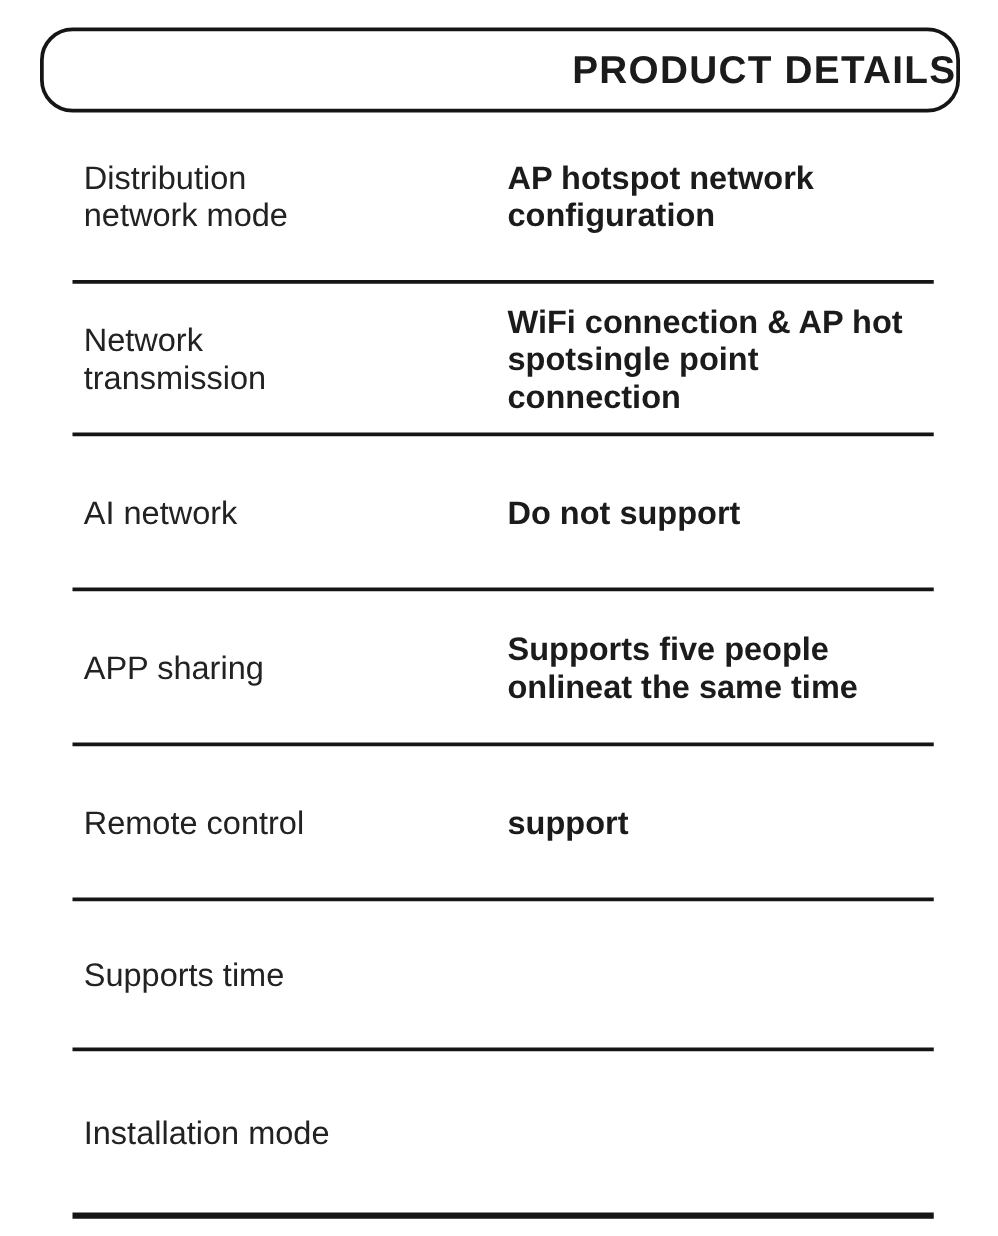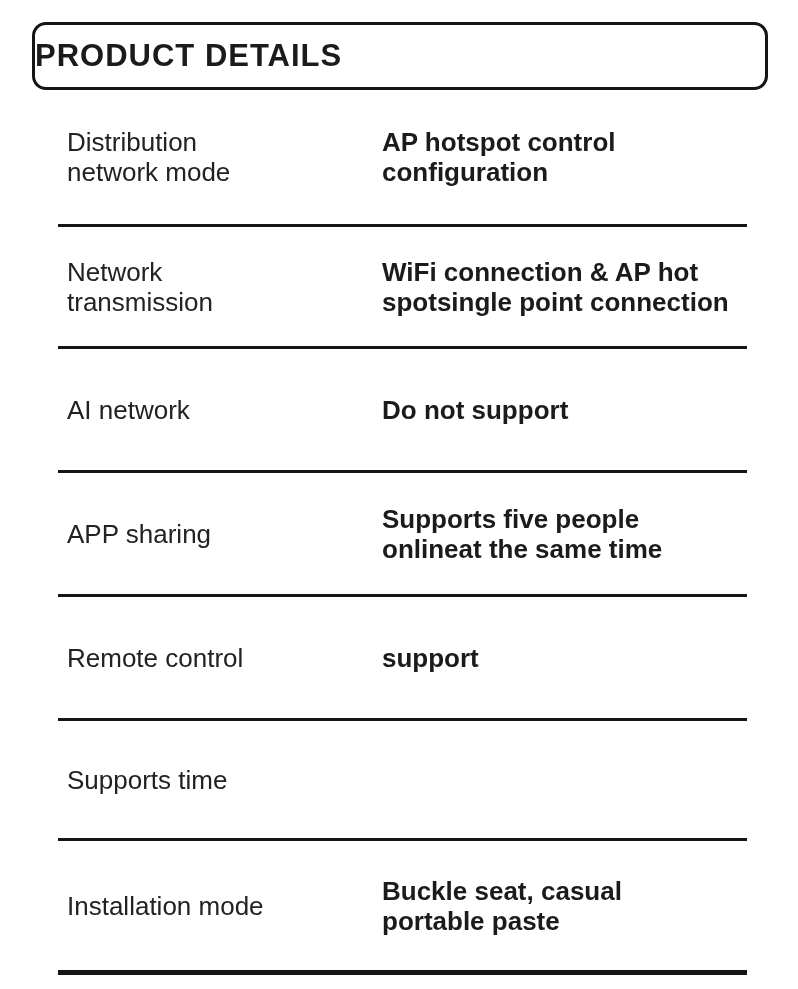--- a/index.html
+++ b/index.html
@@ -17,24 +17,24 @@
     overflow: hidden;
   }
   .header-box {
     position: absolute;
     left: 32px;
     top: 22px;
     width: 736px;
     height: 68px;
     box-sizing: border-box;
     border: 3px solid #151515;
-    border-radius: 14px;
+    border-radius: 26px;
     display: flex;
     align-items: center;
-    justify-content: flex-start;
+    justify-content: flex-end;
     background: #ffffff;
   }
   .header-title {
     font-size: 31px;
     font-weight: 700;
     letter-spacing: 1px;
     color: #1b1b1b;
     white-space: nowrap;
   }
   .spec-table {
@@ -42,20 +42,21 @@
     left: 58px;
     top: 90px;
     width: 689px;
   }
   .spec-row {
     box-sizing: border-box;
     display: flex;
     align-items: center;
     border-bottom: 3px solid #151515;
     padding-left: 9px;
+    gap: 24px;
   }
   .spec-row:nth-child(1) { height: 137px; }
   .spec-row:nth-child(2) { height: 122px; justify-content: center; }
   .spec-row:nth-child(3) { height: 124px; }
   .spec-row:nth-child(4) { height: 124px; }
   .spec-row:nth-child(5) { height: 124px; }
   .spec-row:nth-child(6) { height: 120px; }
   .spec-row:nth-child(7) { height: 134px; border-bottom-width: 5px; }
   .spec-label {
     width: 230px;
@@ -83,21 +84,21 @@
 
   <div class="header-box">
     <div class="header-title">PRODUCT DETAILS</div>
   </div>
 
   <div class="spec-table">
 
     <div class="spec-row">
       <div class="spec-label">Distribution
 network mode</div>
-      <div class="spec-value">AP hotspot control
+      <div class="spec-value">AP hotspot network
 configuration</div>
     </div>
 
     <div class="spec-row">
       <div class="spec-label">Network
 transmission</div>
       <div class="spec-value">WiFi connection &amp; AP hot
 spotsingle point connection</div>
     </div>
 
@@ -116,19 +117,17 @@
       <div class="spec-label">Remote control</div>
       <div class="spec-value">support</div>
     </div>
 
     <div class="spec-row">
       <div class="spec-label">Supports time</div>
     </div>
 
     <div class="spec-row">
       <div class="spec-label">Installation mode</div>
-      <div class="spec-value">Buckle seat, casual
-portable paste</div>
     </div>
 
   </div>
 
 </div>
 
 </body></html>

